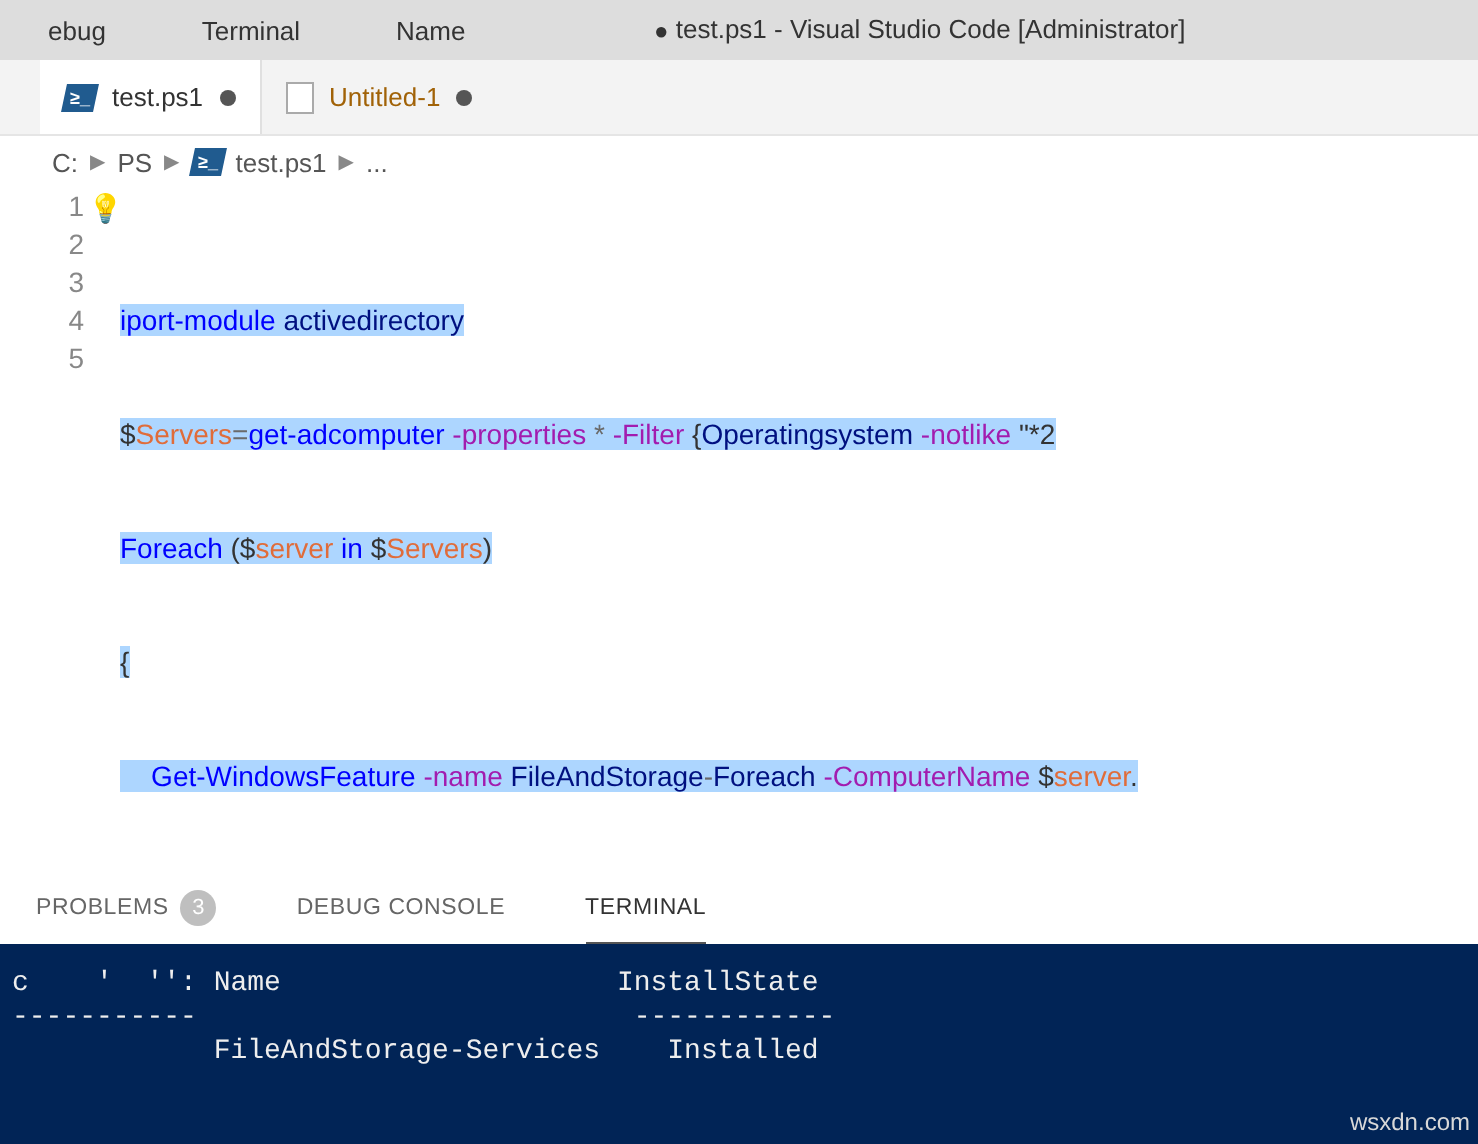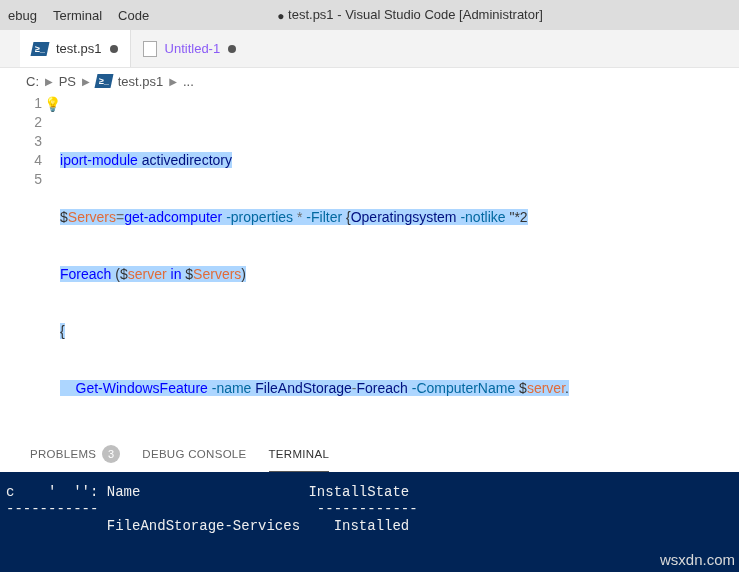--- a/index.html
+++ b/index.html
@@ -17,21 +17,21 @@
     }
     .menu-bar {
       height: 30px;
       display: flex;
       align-items: center;
       background: #dddddd;
       font-size: 13px;
       color: #333;
     }
     .menu-item {
-      padding: 0 8px;
+      padding: 0 24px;
       text-align: right;
     }
     .window-title {
       flex: 1;
       text-align: center;
       padding-right: 76px;
     }
     .window-title .dot {
       font-size: 12px;
       vertical-align: middle;
@@ -42,21 +42,21 @@
       display: flex;
       align-items: stretch;
       border-bottom: 1px solid #e5e5e5;
       padding-left: 20px;
     }
     .tab {
       display: flex;
       align-items: center;
       padding: 0 12px;
       font-size: 13px;
-      color: #8b5cf6;
+      color: #a16207;
       gap: 8px;
     }
     .tab.active {
       background: #fff;
       color: #333;
     }
     .ps-icon {
       display: inline-flex;
       align-items: center;
       justify-content: center;
@@ -125,31 +125,31 @@
       background: #add6ff;
     }
     .bulb {
       position: absolute;
       left: -16px;
       top: 1px;
       font-size: 14px;
     }
     .tk-cmd { color: #0000ff; }
     .tk-arg { color: #001080; text-align: right; }
-    .tk-param { color: #0369a1; }
+    .tk-param { color: #a21caf; }
     .tk-op { color: #6a6a6a; }
     .tk-var { color: #e06c3a; text-align: right; }
     .tk-keyword { color: #0000ff; }
     .tk-text { color: #333; }
     .panel-tabs {
       height: 36px;
       display: flex;
       align-items: center;
-      padding-left: 30px;
-      gap: 22px;
+      padding-left: 18px;
+      gap: 40px;
       font-size: 11.5px;
       color: #666;
       letter-spacing: 0.3px;
       text-align: right;
     }
     .panel-tab {
       display: flex;
       align-items: center;
       gap: 6px;
       height: 100%;
@@ -177,32 +177,32 @@
       line-height: 17px;
       padding: 12px 6px 0 6px;
       height: 312px;
       overflow: hidden;
       white-space: pre;
     }
     .watermark {
       position: absolute;
       right: 4px;
       bottom: 4px;
-      font-size: 15px;
+      font-size: 12px;
       color: #d8d8d8;
       font-family: Arial, sans-serif;
     }
   </style>
 </head>
 <body>
 
 <div class="menu-bar">
   <div class="menu-item">ebug</div>
   <div class="menu-item">Terminal</div>
-  <div class="menu-item">Code</div>
+  <div class="menu-item">Name</div>
   <div class="window-title">
     <span class="dot">●</span>
     <span>test.ps1 - Visual Studio Code [Administrator]</span>
   </div>
 </div>
 
 <div class="tabs-bar">
   <div class="tab active">
     <span class="ps-icon">
         <span>≥_</span>

